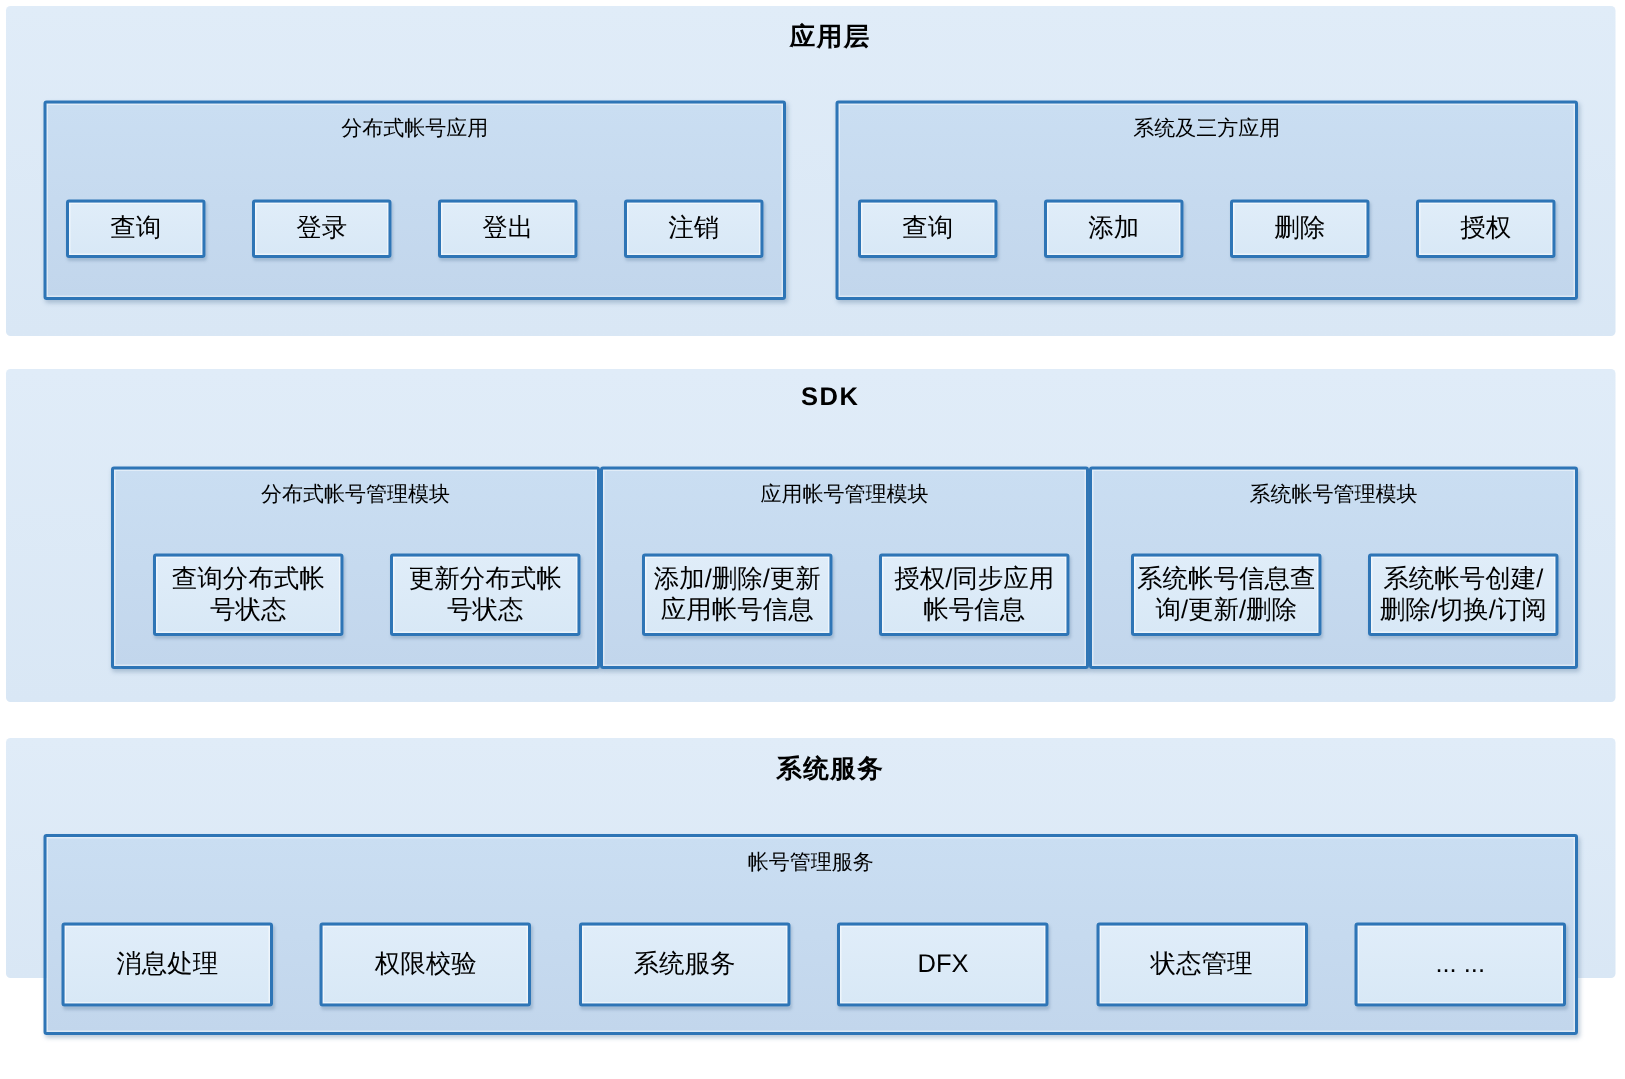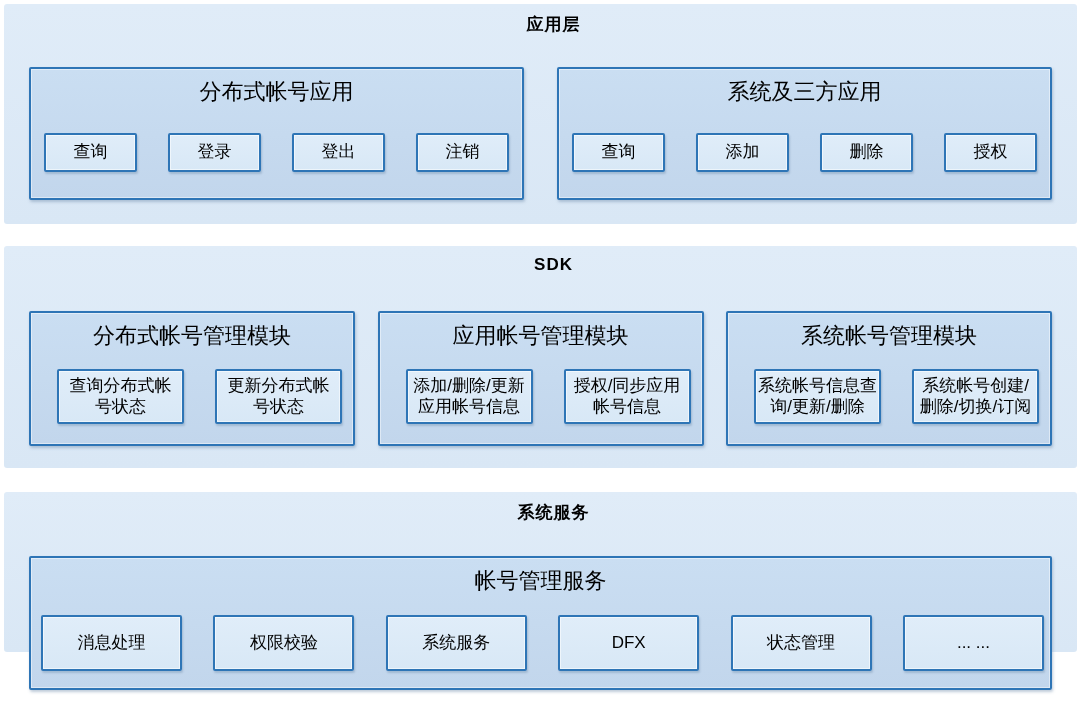--- a/index.html
+++ b/index.html
@@ -17,33 +17,33 @@
   .layer-2{top:492px;height:160px;}
   .layer-title{
     position:absolute;top:9px;left:0;right:0;text-align:center;
     font-size:17px;font-weight:bold;letter-spacing:1px;padding-left:26px;
   }
   .boxes{
     position:absolute;left:25px;right:25px;
     display:flex;justify-content:space-between;
   }
   .layer-0 .boxes{top:63px;}
-  .layer-1 .boxes{top:65px;}
+  .layer-1 .boxes{top:65px;justify-content:flex-end;}
   .layer-2 .boxes{top:64px;}
   .box{
     position:relative;box-sizing:border-box;
     background:linear-gradient(180deg,#cadef2 0%,#c2d6ec 100%);
     border:2px solid #2e75b6;border-radius:2px;
     box-shadow:1px 2px 3px rgba(110,140,170,0.45), inset 0 0 0 1px rgba(255,255,255,0.45);
   }
   .layer-0 .box{width:495px;height:133px;}
   .layer-1 .box{width:326px;height:135px;}
   .layer-2 .box{width:100%;height:134px;}
   .box-title{
-    position:absolute;top:8px;left:0;right:0;text-align:center;font-size:22px;font-family:Liberation Serif, serif;
+    position:absolute;top:8px;left:0;right:0;text-align:center;font-size:14px;font-family:Liberation Serif, serif;
   }
   .btn-row{
     position:absolute;display:flex;justify-content:space-between;gap:31px;
   }
   .layer-0 .btn-row{top:64px;left:13px;right:13px;}
   .layer-1 .btn-row{top:56px;left:26px;right:11px;}
   .layer-2 .btn-row{top:57px;left:10px;right:6px;}
   .btn{
     box-sizing:border-box;display:flex;align-items:center;justify-content:center;
     text-align:center;font-size:17px;line-height:1.23;white-space:pre-line;

